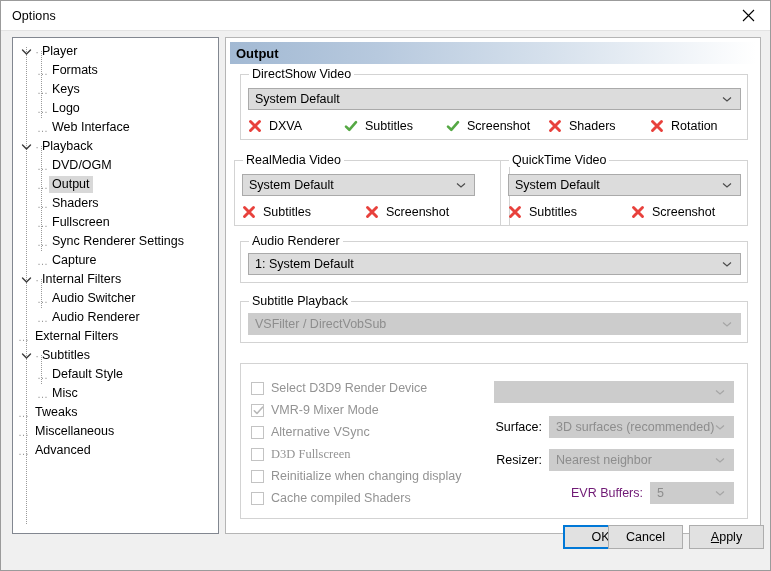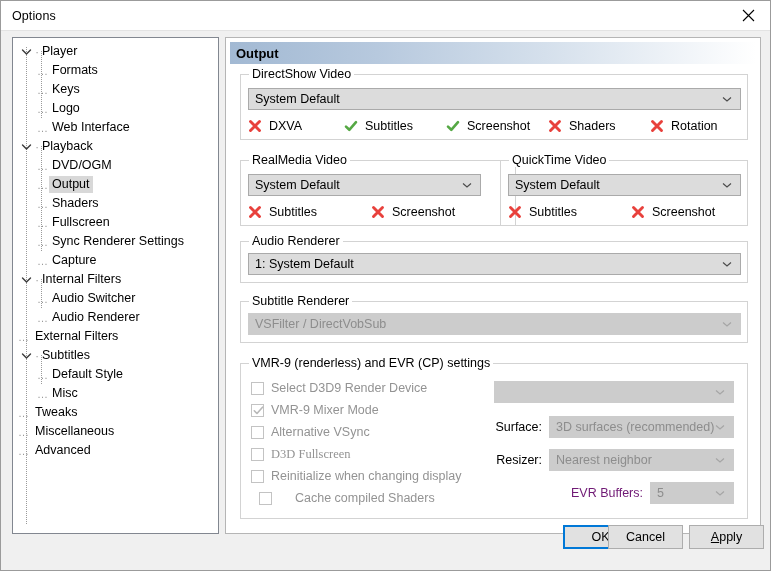--- a/index.html
+++ b/index.html
@@ -460,21 +460,21 @@
             </div>
             <div class="statusitem" style="left: 402px; top: 0px;">
               <span class="ico"><svg width="14" height="14" viewBox="0 0 14 14">
                   <path d="M2.5 2.5 L11.5 11.5 M11.5 2.5 L2.5 11.5" stroke="#e8413c" stroke-width="2.9" stroke-linecap="round" fill="none"></path>
                 </svg></span>
               <span class="txt">Rotation</span>
             </div>
           </div>
       </div>
 
-      <div class="group" style="left:14px; top:122px; width:276px; height:66px;">
+      <div class="group" style="left:8px; top:122px; width:276px; height:66px;">
         <div class="group-title">RealMedia Video</div>
 
         <div class="combo" style="left:7px; top:13px; width:233px;">
           <span>System Default</span>
           <span class="arrow">
             <svg width="12" height="12" viewBox="0 0 12 12">
                 <path d="M2 4.5 L6 8 L10 4.5" stroke="#4a4a4a" stroke-width="1.1" fill="none"></path>
               </svg>
           </span>
         </div>
@@ -529,33 +529,32 @@
           <span>1: System Default</span>
           <span class="arrow">
             <svg width="12" height="12" viewBox="0 0 12 12">
                 <path d="M2 4.5 L6 8 L10 4.5" stroke="#4a4a4a" stroke-width="1.1" fill="none"></path>
               </svg>
           </span>
         </div>
       </div>
 
       <div class="group" style="left:14px; top:263px; width:508px; height:42px;">
-        <div class="group-title">Subtitle Renderer</div>
+        <div class="group-title">Subtitle Playback</div>
         <div class="combo disabled" style="left:7px; top:11px; width:493px;">
           <span>VSFilter / DirectVobSub</span>
           <span class="arrow">
             <svg width="12" height="12" viewBox="0 0 12 12">
                 <path d="M2 4.5 L6 8 L10 4.5" stroke="#a5a5a5" stroke-width="1.1" fill="none"></path>
               </svg>
           </span>
         </div>
       </div>
 
       <div class="group" style="left:14px; top:325px; width:508px; height:156px;">
-        <div class="group-title">VMR-9 (renderless) and EVR (CP) settings</div>
 
         <div id="vmr9-checks">
             <div class="chk" style="left: 10px; top: 17px;">
               <span class="box"></span>
               <span>Select D3D9 Render Device</span>
             </div>
             <div class="chk" style="left: 10px; top: 39px;">
               <span class="box">
                 <svg width="13" height="13" viewBox="0 0 13 13">
                   <path d="M2.3 6.8 L5 9.5 L10.5 3.2" stroke="#b8b8b8" stroke-width="1.6" fill="none" stroke-linecap="round" stroke-linejoin="round"></path>
@@ -568,21 +567,21 @@
               <span>Alternative VSync</span>
             </div>
             <div class="chk" style="left: 10px; top: 83px; font-family: Liberation Serif, serif;">
               <span class="box"></span>
               <span>D3D Fullscreen</span>
             </div>
             <div class="chk" style="left: 10px; top: 105px;">
               <span class="box"></span>
               <span>Reinitialize when changing display</span>
             </div>
-            <div class="chk" style="left: 18px; top: 127px; gap: 16px;">
+            <div class="chk" style="left: 10px; top: 127px;">
               <span class="box"></span>
               <span>Cache compiled Shaders</span>
             </div>
           </div>
 
         <div class="combo disabled" style="left:253px; top:17px; width:240px;">
           <span></span>
           <span class="arrow">
             <svg width="12" height="12" viewBox="0 0 12 12">
                 <path d="M2 4.5 L6 8 L10 4.5" stroke="#a5a5a5" stroke-width="1.1" fill="none"></path>

